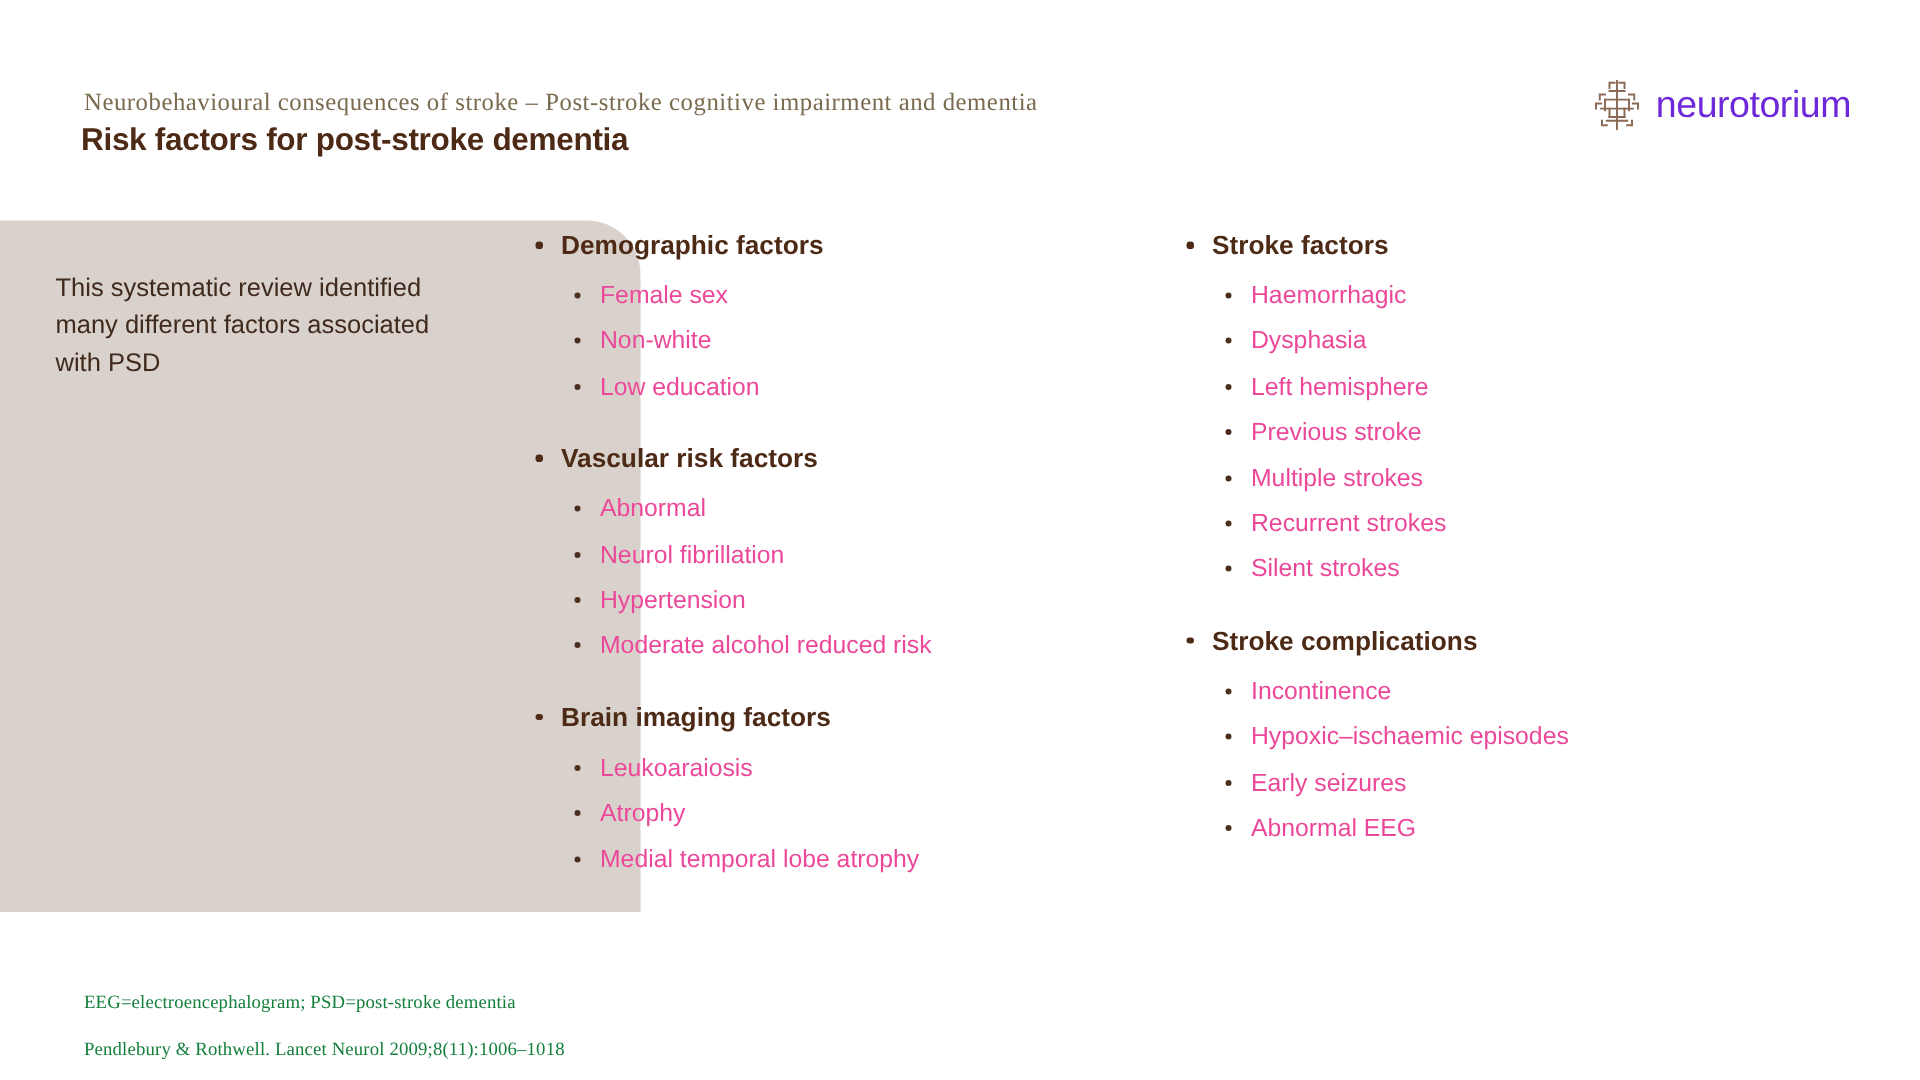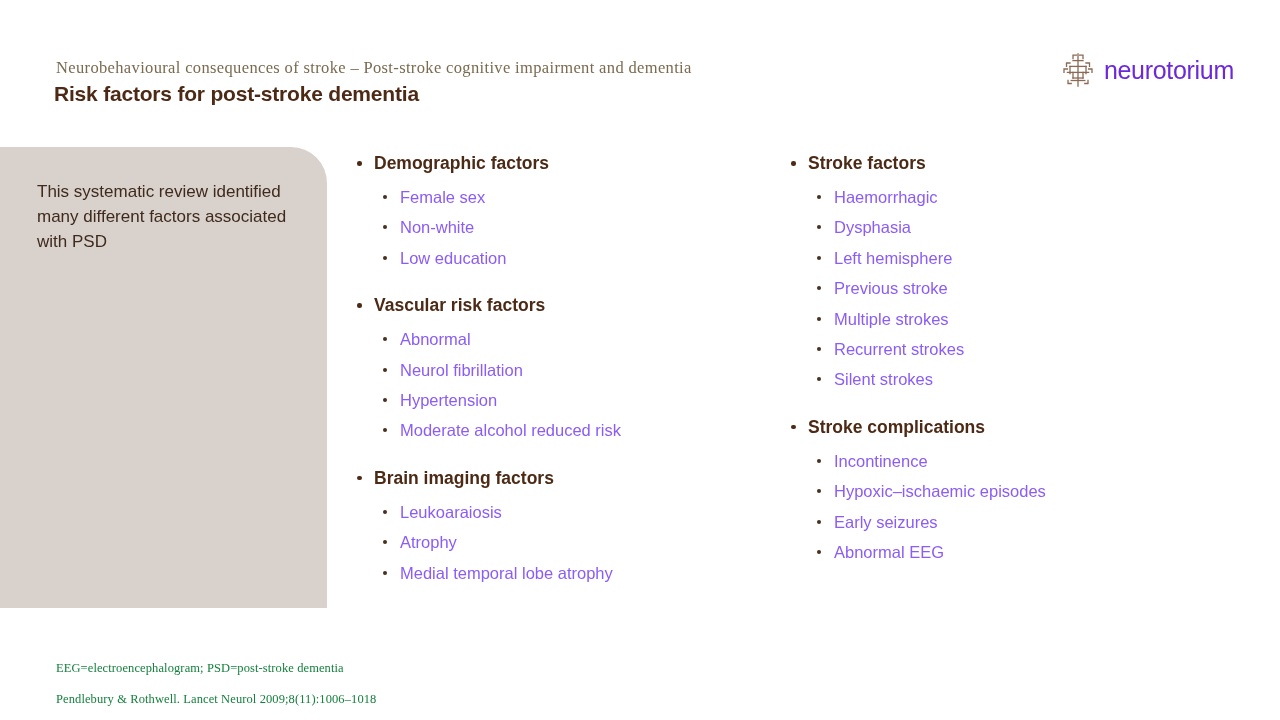--- a/index.html
+++ b/index.html
@@ -11,20 +11,21 @@
   body {
     font-family: "Liberation Sans", sans-serif;
     -webkit-font-smoothing: antialiased;
   }
   #slide {
     position: relative;
     width: 1280px;
     height: 720px;
     background: #ffffff;
     overflow: hidden;
+    border-radius: 11px;
   }
 
   
   #kicker {
     position: absolute;
     left: 56px;
     top: 58px;
     font-family: "Liberation Serif", serif;
     font-size: 16.5px;
     letter-spacing: 0.35px;
@@ -63,24 +64,25 @@
     color: #6d28d9;
     letter-spacing: -0.3px;
     line-height: 1;
   }
 
   
   #callout-panel {
     position: absolute;
     left: 0;
     top: 147px;
-    width: 327px;
+    width: 390px;
     height: 461px;
     background: #d9d2cc;
     border-top-right-radius: 36px;
+    padding-left: 37px;
   }
   #callout-text {
     position: absolute;
     left: 37px;
     top: 33px;
     width: 250px;
     font-size: 17px;
     line-height: 24.8px;
     color: #3f2a1d;
   }
@@ -113,21 +115,21 @@
     top: 11px;
     width: 4.5px;
     height: 4.5px;
     border-radius: 50%;
     background: #4d2a15;
   }
   .lvl2 {
     position: relative;
     padding-left: 48px;
     font-size: 16.5px;
-    color: #8b5cf6;
+    color: #ec4899;
     line-height: 30.4px;
     white-space: nowrap;
   }
   .lvl2::before {
     content: "";
     position: absolute;
     left: 31px;
     top: 13px;
     width: 4px;
     height: 4px;

